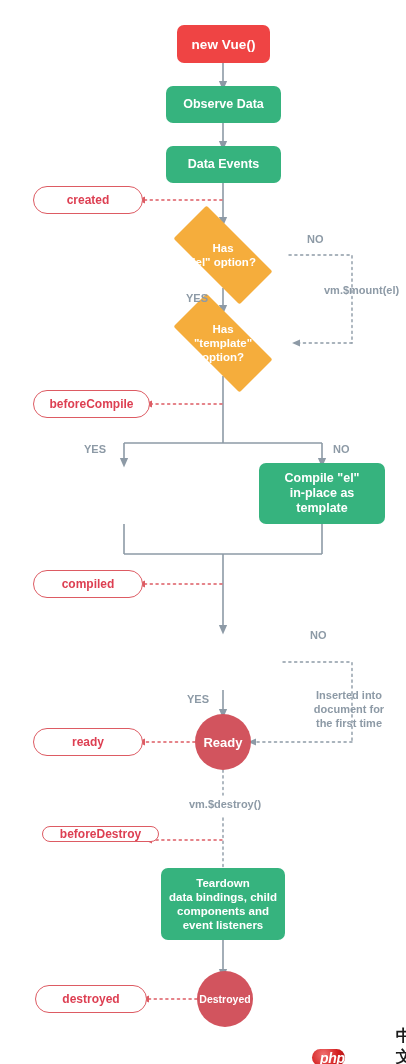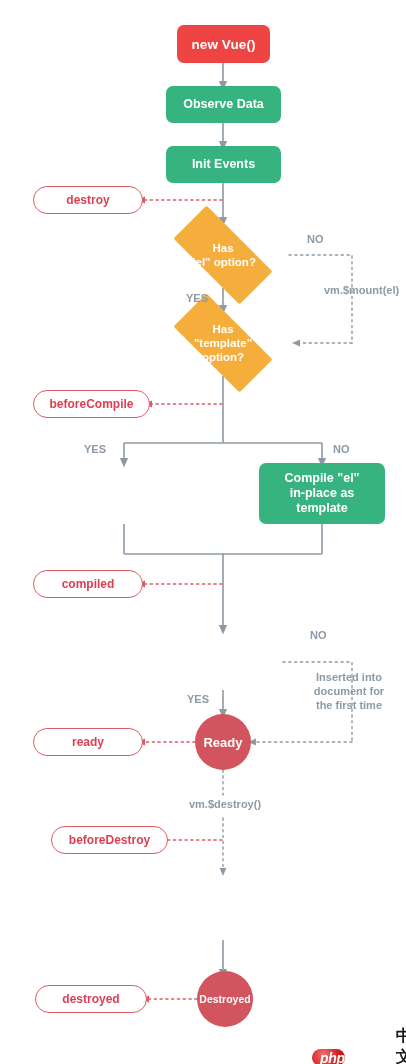--- a/index.html
+++ b/index.html
@@ -205,21 +205,21 @@
       <path d="M222,840 L148,840" marker-end="url(#arrowRed)"></path>
 
       <path d="M197,999 L145,999" marker-end="url(#arrowRed)"></path>
     </g>
   </svg>
 
   <div class="node node-start" style="left:177px; top:25px; width:93px; height:38px;">new Vue()</div>
 
   <div class="node node-proc" style="left:166px; top:86px; width:115px; height:37px;">Observe Data</div>
 
-  <div class="node node-proc" style="left:166px; top:146px; width:115px; height:37px;">Init Events</div>
+  <div class="node node-proc" style="left:166px; top:146px; width:115px; height:37px;">Data Events</div>
 
   <div class="node node-dec" style="left:157px; top:222px; width:132px; height:66px;">
     <span class="dec-shape"></span>
     <span class="dec-label" style="white-space:pre-line;">Has
 "el" option?</span>
   </div>
 
   <div class="node node-dec" style="left:157px; top:310px; width:132px; height:66px;">
     <span class="dec-shape"></span>
     <span class="dec-label" style="white-space:pre-line;">Has
@@ -228,48 +228,52 @@
   </div>
 
 
   <div class="node node-proc" style="left:259px; top:463px; width:126px; height:61px; white-space:pre-line;">Compile "el"
 in-place as
 template</div>
 
 
   <div class="node node-circle" style="left:195px; top:714px; width:56px; height:56px; font-size:13px;">Ready</div>
 
+  <div class="node node-proc" style="left:161px; top:868px; width:124px; height:72px; white-space:pre-line; font-size:11.5px; line-height:14px;">Teardown
+data bindings, child
+components and
+event listeners</div>
 
   <div class="node node-circle" style="left:197px; top:971px; width:56px; height:56px; font-size:10.5px;">Destroyed</div>
 
-  <div class="node node-hook" style="left:33px; top:186px; width:110px; height:28px;">destroy</div>
+  <div class="node node-hook" style="left:33px; top:186px; width:110px; height:28px;">created</div>
 
   <div class="node node-hook" style="left:33px; top:390px; width:117px; height:28px;">beforeCompile</div>
 
   <div class="node node-hook" style="left:33px; top:570px; width:110px; height:28px;">compiled</div>
 
   <div class="node node-hook" style="left:33px; top:728px; width:110px; height:28px;">ready</div>
 
-  <div class="node node-hook" style="left:51px; top:826px; width:117px; height:28px;">beforeDestroy</div>
+  <div class="node node-hook" style="left:42px; top:826px; width:117px; height:16px;">beforeDestroy</div>
 
   <div class="node node-hook" style="left:35px; top:985px; width:112px; height:28px;">destroyed</div>
 
   <div class="ann" style="left:307px; top:232px;">NO</div>
 
   <div class="ann" style="left:308px; top:283px;margin-left:16px;">vm.$mount(el)</div>
 
   <div class="ann" style="left:186px; top:291px;">YES</div>
 
   <div class="ann" style="left:84px; top:442px;">YES</div>
 
   <div class="ann" style="left:333px; top:442px;">NO</div>
 
   <div class="ann" style="left:310px; top:628px;">NO</div>
 
-  <div class="ann center" style="left:299px; top:670px; width:100px;text-align:center;">Inserted into
+  <div class="ann center" style="left:299px; top:688px; width:100px;text-align:center;">Inserted into
 document for
 the first time</div>
 
   <div class="ann" style="left:187px; top:692px;">YES</div>
 
   <div class="ann center" style="left:165px; top:797px; width:120px;">vm.$destroy()</div>
 
   <div id="watermark" style="left:312px; top:1026px;">
     <span class="php-badge">php</span>
     <span class="cn-text">中文网</span>

